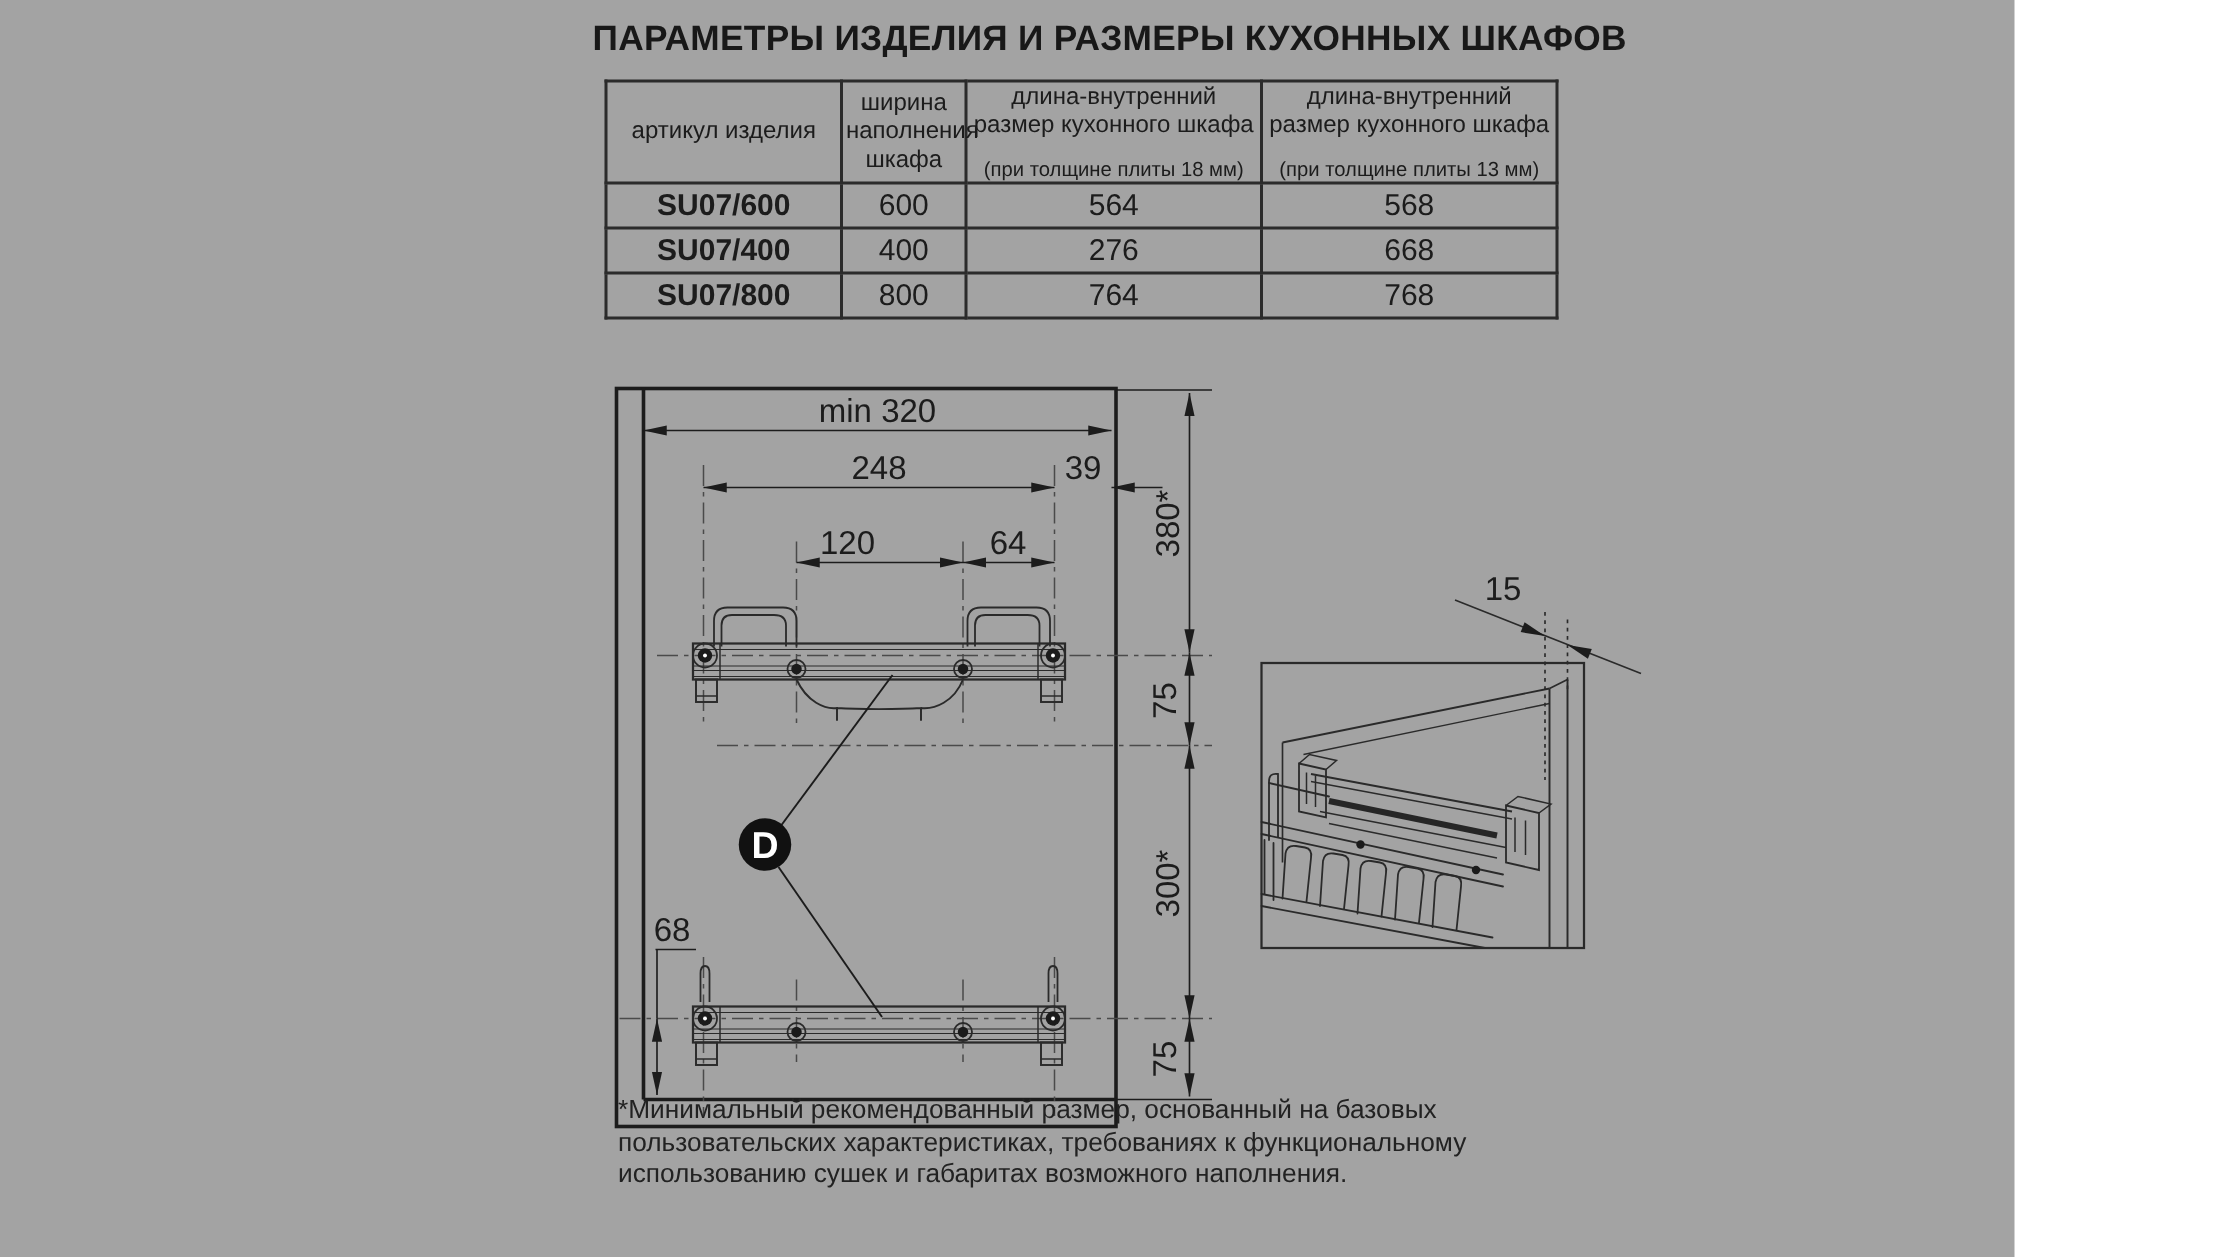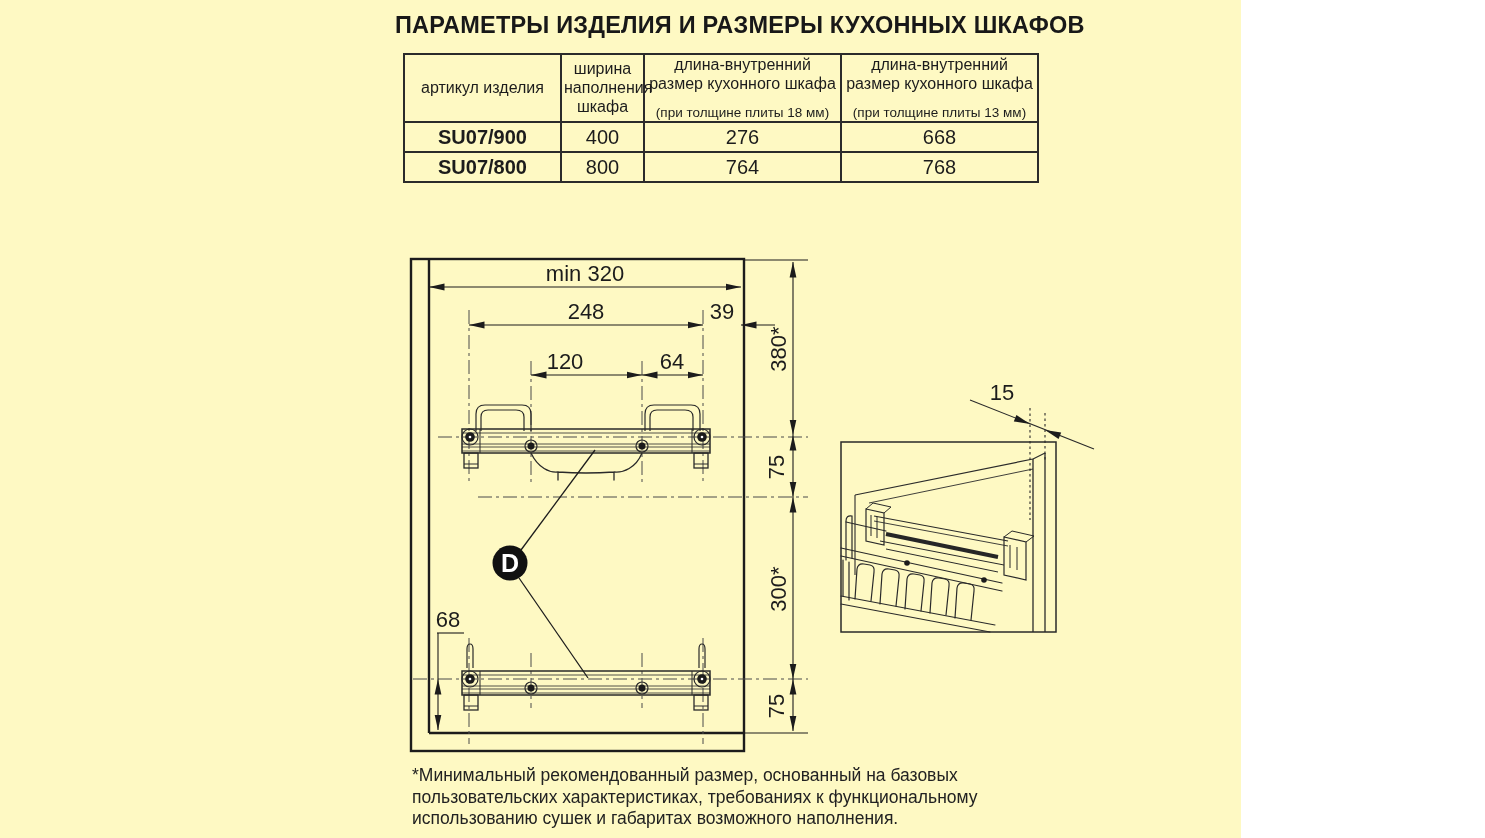--- a/index.html
+++ b/index.html
@@ -1,37 +1,37 @@
 <!DOCTYPE html>
 <html><head>
 <meta charset="utf-8">
 <style>
   html,body{margin:0;padding:0;background:#ffffff;}
   .page{
-    position:relative;width:1241px;height:838px;background:#fef9c3;overflow:hidden;
+    position:relative;width:1343px;height:838px;background:#a3a3a3;overflow:hidden;
     font-family:"Liberation Sans","DejaVu Sans",sans-serif;color:#1c1c1c;
   }
   .title{
     position:absolute;left:395px;top:12px;width:650px;text-align:center;
     font-size:23.5px;font-weight:bold;letter-spacing:0.2px;color:#181818;white-space:nowrap;
   }
   table.spec{
     position:absolute;left:403px;top:53px;border-collapse:collapse;table-layout:fixed;
     width:634px;
   }
   table.spec td,table.spec th{
     border:2px solid #2b2b2b;text-align:center;vertical-align:middle;padding:1px 2px;
     font-weight:normal;
   }
   table.spec th{font-size:16px;line-height:1.18;height:53px;}
   table.spec th .sub{font-size:13.5px;display:block;line-height:1.15;margin-top:11px;}
   table.spec td{font-size:20px;height:26px;}
   table.spec td.art{font-weight:bold;}
   .footnote{
-    position:absolute;left:412px;top:765px;width:660px;
+    position:absolute;left:412px;top:729px;width:660px;
     font-size:17.5px;line-height:1.23;color:#222;
   }
   svg text{font-family:"Liberation Sans","DejaVu Sans",sans-serif;}
   .dimtxt{font-size:22px;fill:#1c1c1c;}
   .dlabel{font-size:25px;font-weight:bold;fill:#ffffff;}
 </style>
 </head>
 <body>
 
 <div class="page">
@@ -52,21 +52,27 @@
       <th>
         <span>длина-внутренний размер кухонного шкафа</span>
         <span class="sub">(при толщине плиты 18 мм)</span>
       </th>
       <th>
         <span>длина-внутренний размер кухонного шкафа</span>
         <span class="sub">(при толщине плиты 13 мм)</span>
       </th>
     </tr>
     <tr>
-      <td class="art">SU07/900</td>
+      <td class="art">SU07/600</td>
+      <td>600</td>
+      <td>564</td>
+      <td>568</td>
+    </tr>
+    <tr>
+      <td class="art">SU07/400</td>
       <td>400</td>
       <td>276</td>
       <td>668</td>
     </tr>
     <tr>
       <td class="art">SU07/800</td>
       <td>800</td>
       <td>764</td>
       <td>768</td>
     </tr>

